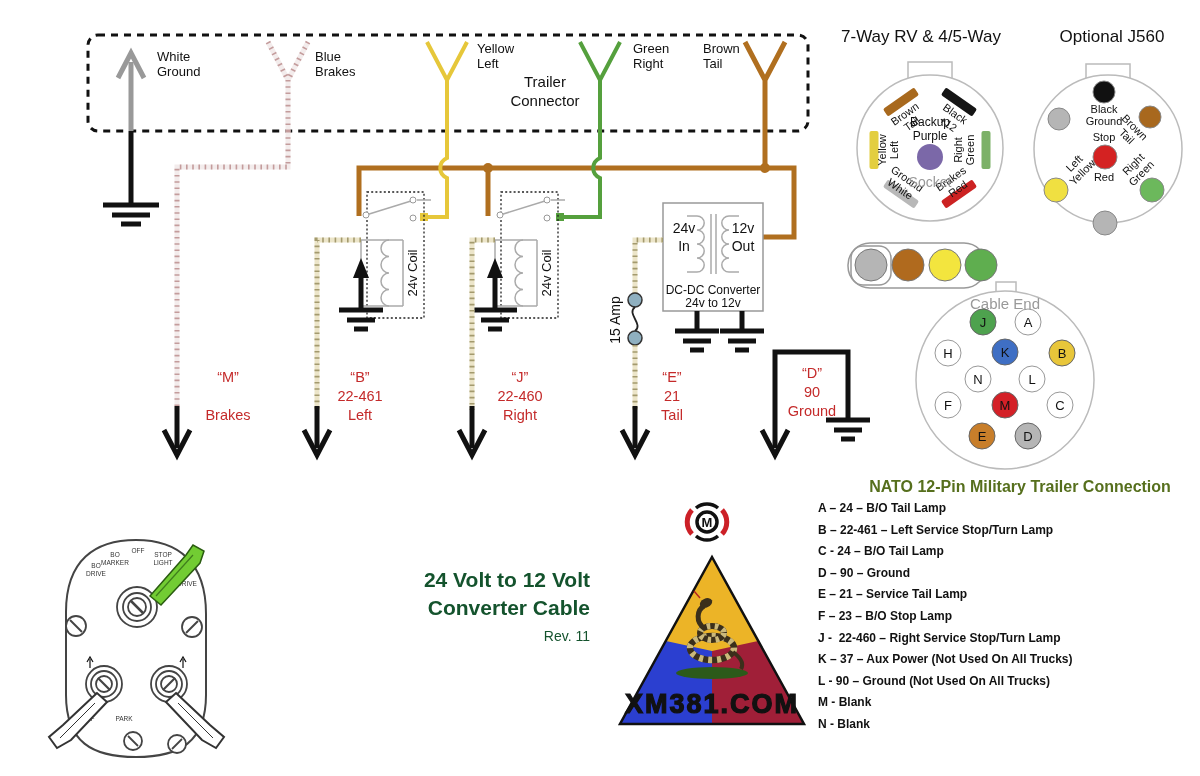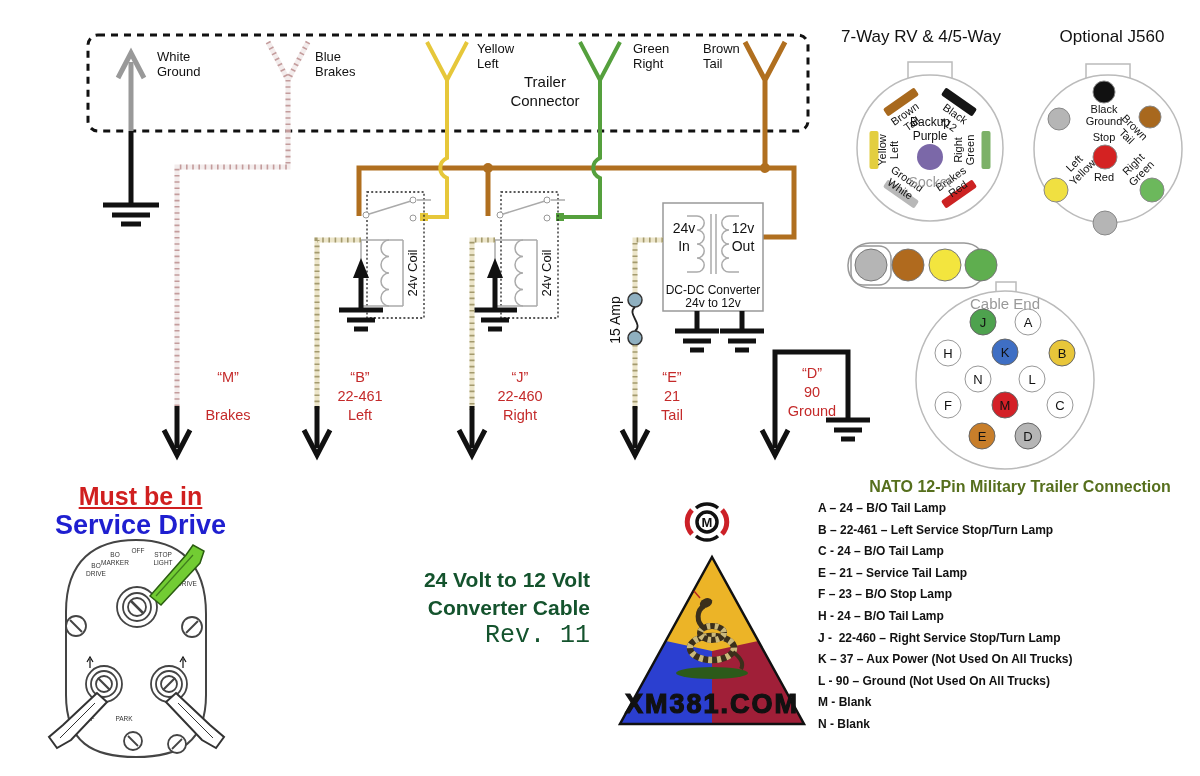--- a/index.html
+++ b/index.html
@@ -26,21 +26,21 @@
   .pinkhatch{stroke:#c49c9c;stroke-width:5;fill:none;stroke-dasharray:1.6 4.6;}
   .conn{fill:#fff;stroke:#bbb;stroke-width:1.5;}
   .knob{fill:#fff;stroke:#444;stroke-width:1.8;}
   
   .ov{position:absolute;}
   #warning{left:28px;top:482px;width:225px;text-align:center;line-height:29px;}
   #warn1{font-weight:bold;font-size:25px;color:#d01f1f;text-decoration:underline;}
   #warn2{font-weight:bold;font-size:27px;color:#1f1fd0;}
   #titleblock{left:295px;top:566px;width:295px;text-align:right;line-height:28px;color:#14532d;}
   .tb-b{font-weight:bold;font-size:21px;}
-  .tb-n{font-size:25px;font-family:Liberation Mono, monospace;}
+  .tb-n{font-size:14px;}
   #nato{left:818px;top:476px;width:382px;color:#111;}
   #nato .nt{font-weight:bold;font-size:16px;color:#566f1d;padding-left:22px;line-height:22px;text-align:center;}
   .nato-item{font-size:12px;line-height:21.6px;white-space:pre;font-weight:bold;}
 </style>
 </head>
 <body>
 
 <div id="page">
 
 <svg width="1200" height="776" viewBox="0 0 1200 776">
@@ -361,39 +361,35 @@
       <ellipse cx="712" cy="633" rx="12" ry="7" fill="none" stroke="#cbb87a" stroke-width="6" stroke-dasharray="3.5 4.5"></ellipse>
       <path d="M705,629 C695,622 697,610 704,606" stroke="#3b2f1b" stroke-width="5" fill="none"></path>
       <ellipse cx="706" cy="603" rx="6.5" ry="4.5" fill="#3b2f1b" transform="rotate(-25 706 603)"></ellipse>
       <line x1="700" y1="598" x2="694" y2="591" stroke="#b22222" stroke-width="1.4"></line>
       <path d="M733,652 C741,658 744,664 741,669" stroke="#3b2f1b" stroke-width="4" fill="none"></path>
     </g>
     <text x="712" y="713" font-size="27" font-weight="bold" letter-spacing="2" text-anchor="middle" fill="#ffffff" stroke="#111" stroke-width="1.2" paint-order="stroke">XM381.COM</text>
   </g>
 </svg>
 
-<div id="warning" class="ov">
-  <div id="warn1">Must be in</div>
-  <div id="warn2">Service Drive</div>
-</div>
 
 <div id="titleblock" class="ov">
   <div class="tb-b">24 Volt to 12 Volt</div>
   <div class="tb-b">Converter Cable</div>
   <div class="tb-n">Rev. 11</div>
 </div>
 
 <div id="nato" class="ov">
   <div class="nt">NATO 12-Pin Military Trailer Connection</div>
   <div class="nato-item">A – 24 – B/O Tail Lamp</div>
   <div class="nato-item">B – 22-461 – Left Service Stop/Turn Lamp</div>
   <div class="nato-item">C - 24 – B/O Tail Lamp</div>
+  <div class="nato-item">D – 90 – Ground</div>
   <div class="nato-item">E – 21 – Service Tail Lamp</div>
   <div class="nato-item">F – 23 – B/O Stop Lamp</div>
-  <div class="nato-item">H - 24 – B/O Tail Lamp</div>
   <div class="nato-item">J -  22-460 – Right Service Stop/Turn Lamp</div>
   <div class="nato-item">K – 37 – Aux Power (Not Used On All Trucks)</div>
   <div class="nato-item">L - 90 – Ground (Not Used On All Trucks)</div>
   <div class="nato-item">M - Blank</div>
   <div class="nato-item">N - Blank</div>
 </div>
 
 </div>
 
 </body></html>

